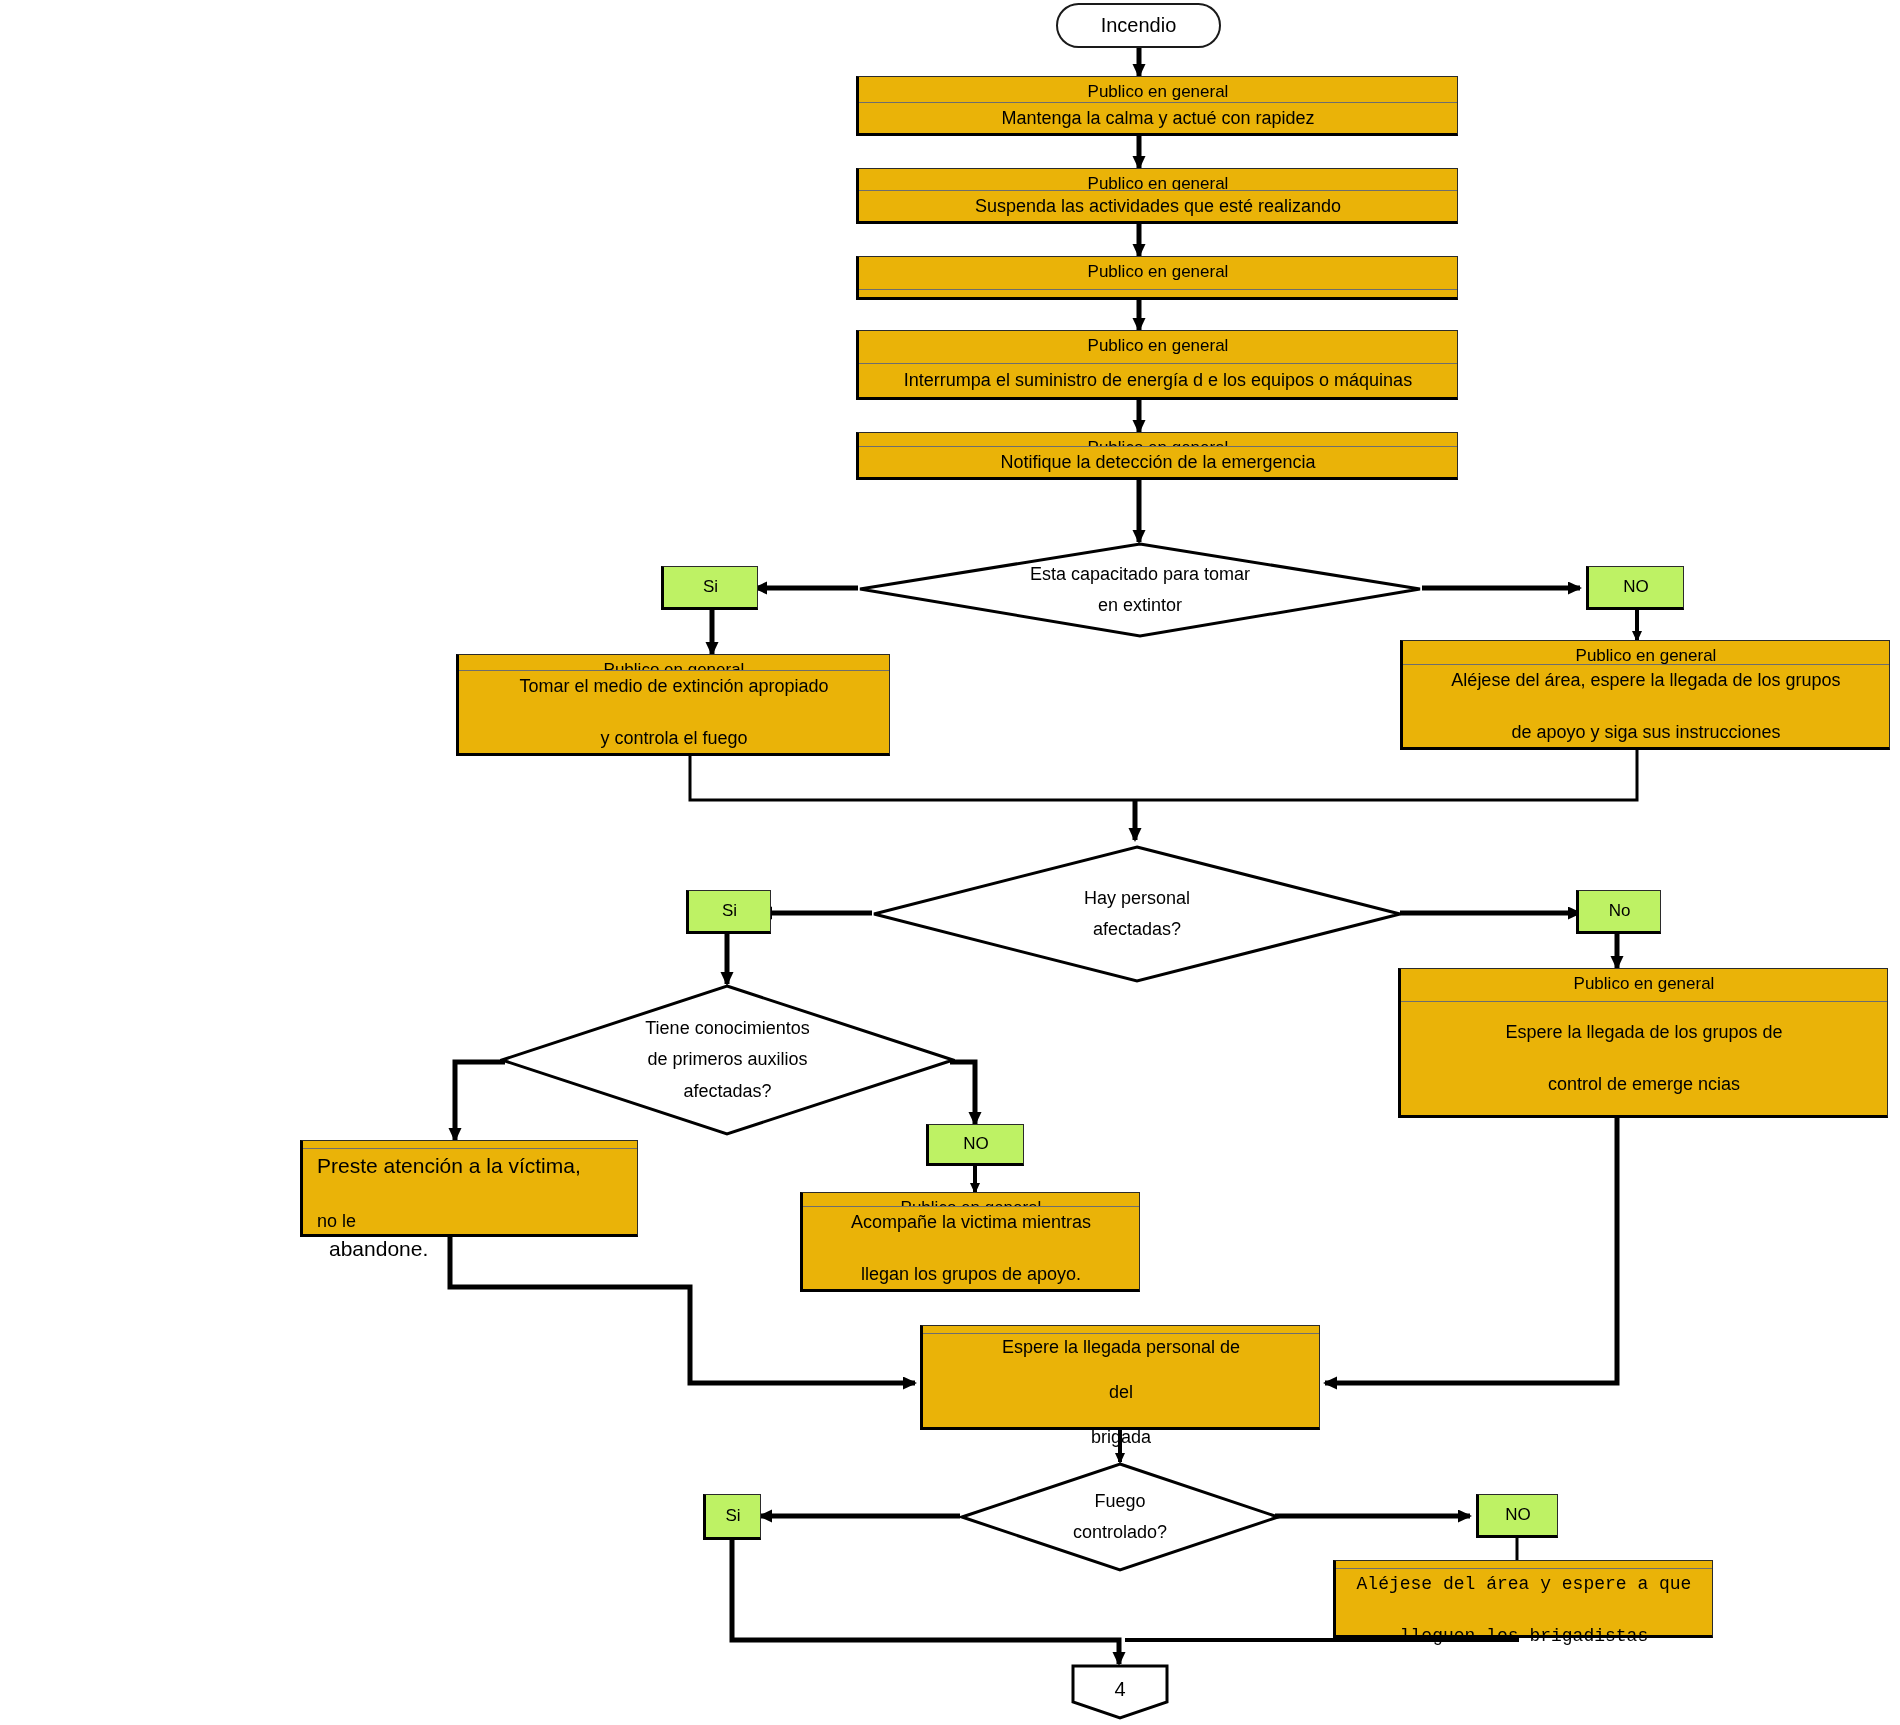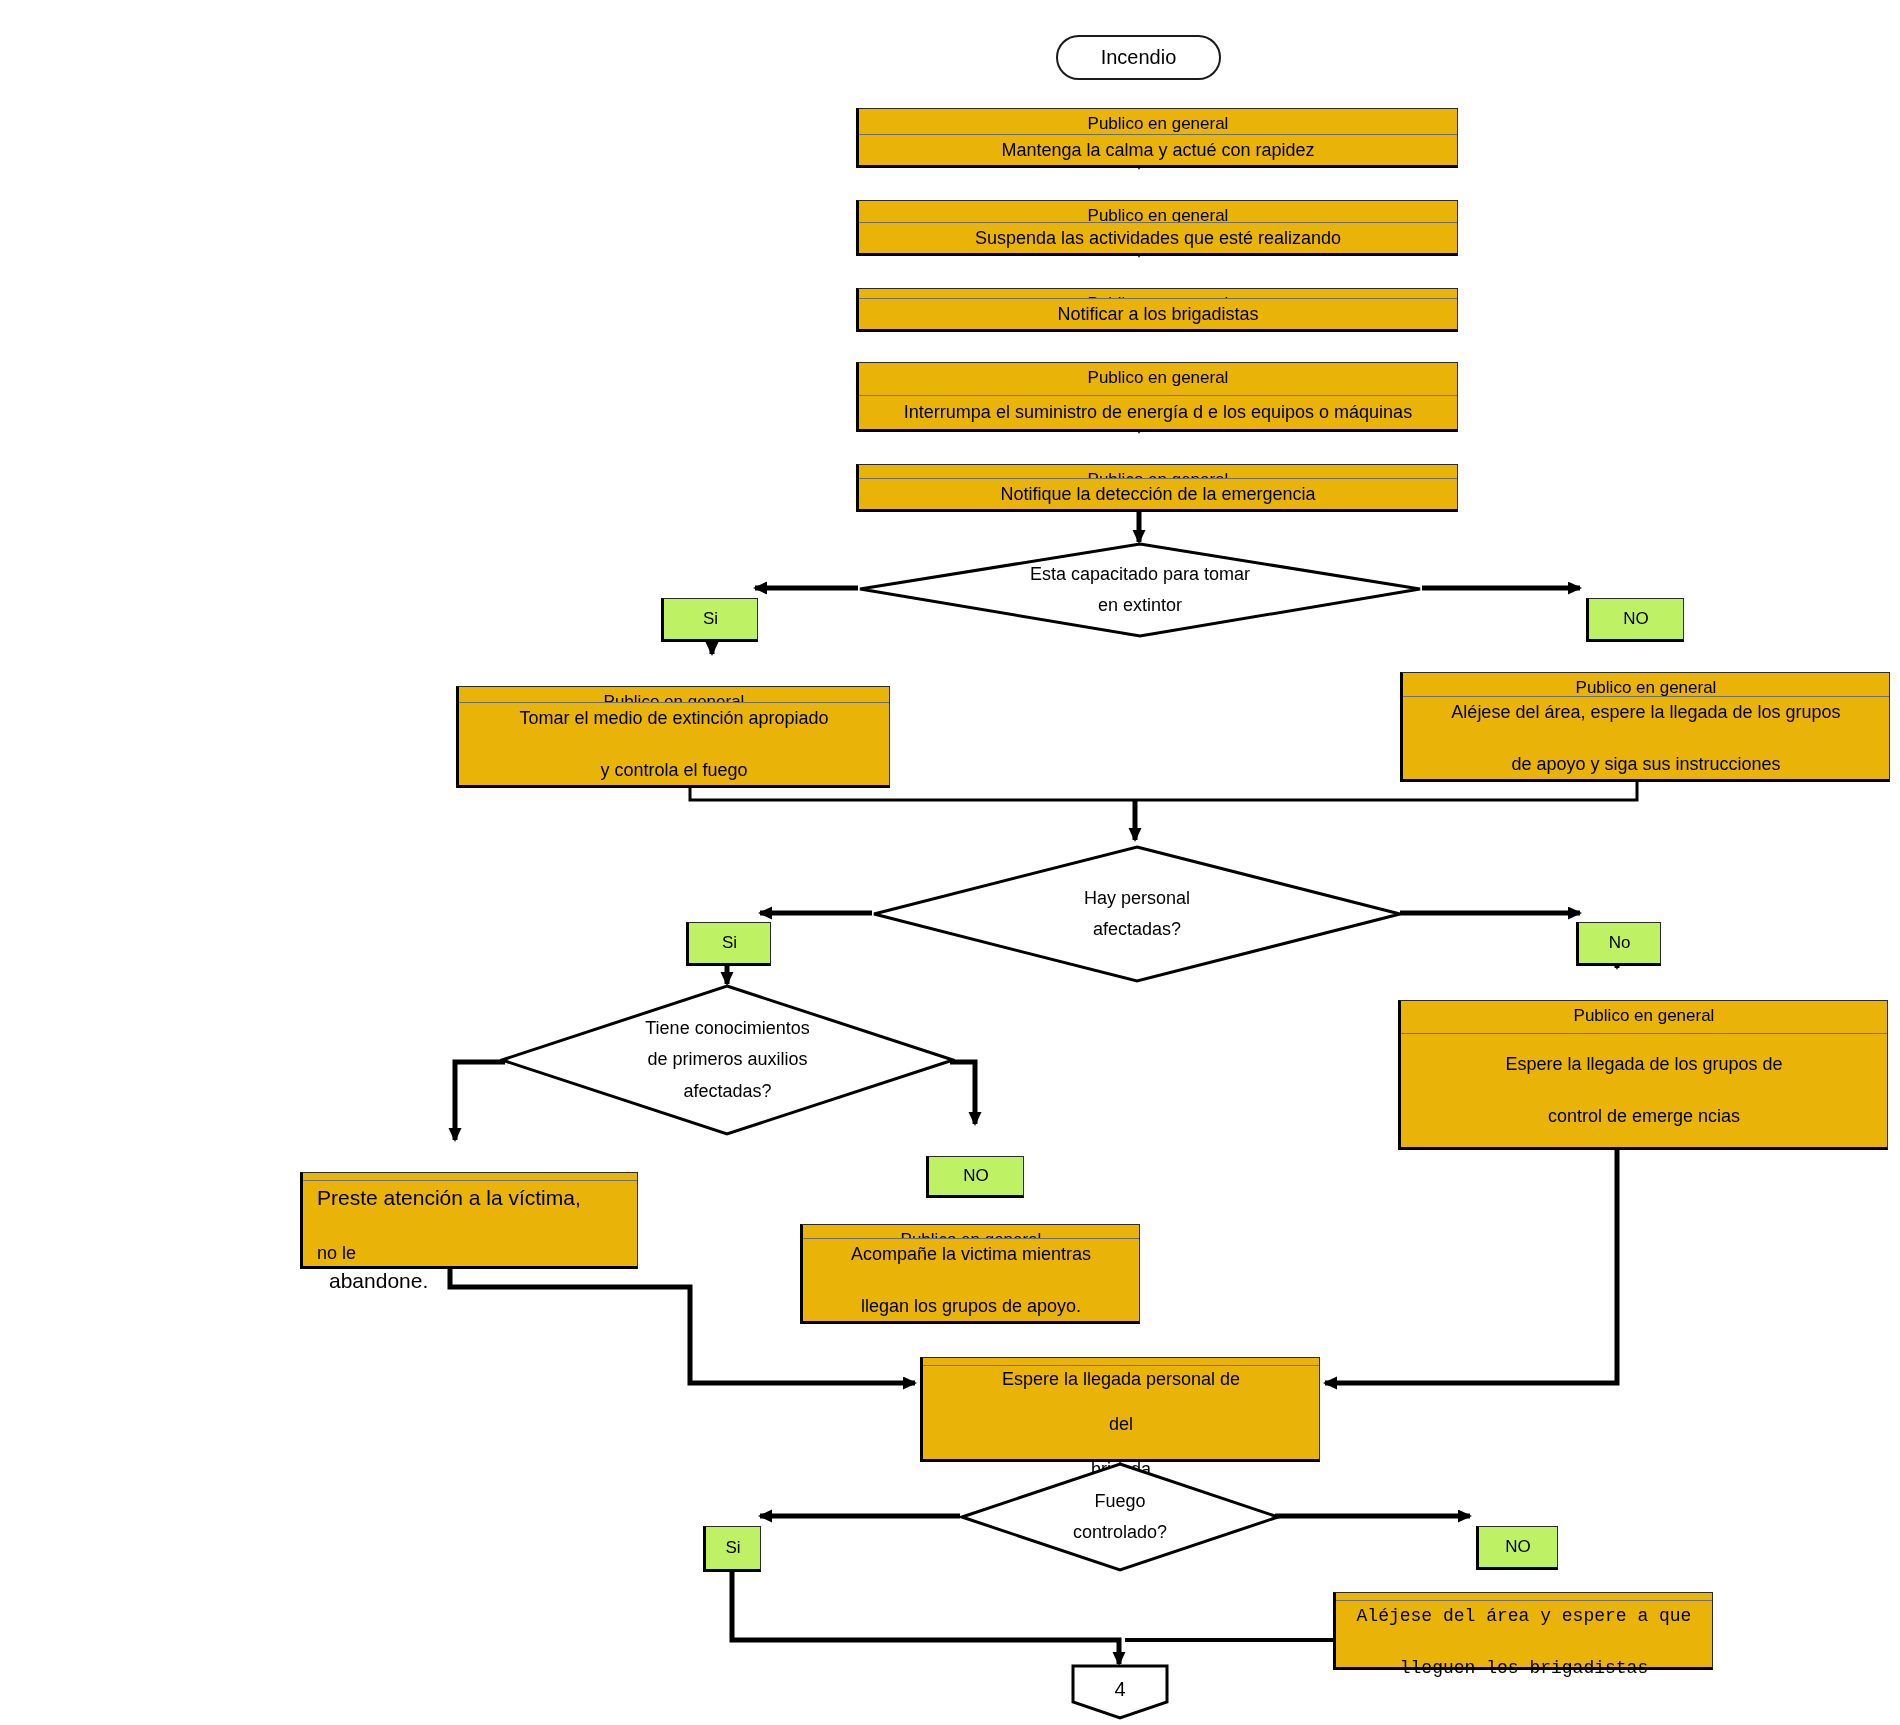--- a/index.html
+++ b/index.html
@@ -22,21 +22,20 @@
     position: absolute;
     left: 0;
     top: 0;
     width: 1900px;
     height: 1725px;
     pointer-events: none;
   }
   .node {
     position: absolute;
     box-sizing: border-box;
-    margin-top: 32px;
   }
   
   .proc {
     background: #eab308;
     border: 1px solid #2b2b2b;
     border-left: 3px solid #000000;
     border-bottom: 3px solid #000000;
     display: flex;
     flex-direction: column;
   }
@@ -200,23 +199,20 @@
 
   <div class="node proc" style="left:856px; top:168px; width:602px; height:56px;">
     <div class="hdr">Publico en general</div>
     <div class="bdy">
       <span>Suspenda las actividades que esté realizando</span>
     </div>
   </div>
 
   <div class="node proc" style="left:856px; top:256px; width:602px; height:44px;">
     <div class="hdr">Publico en general</div>
-    <div class="bdy">
-      <span>Notificar a los brigadistas</span>
-    </div>
   </div>
 
   <div class="node proc" style="left:856px; top:330px; width:602px; height:70px;">
     <div class="hdr">Publico en general</div>
     <div class="bdy">
       <span>Interrumpa el suministro de energía d e los equipos o  máquinas</span>
     </div>
   </div>
 
   <div class="node proc" style="left:856px; top:432px; width:602px; height:48px;">

